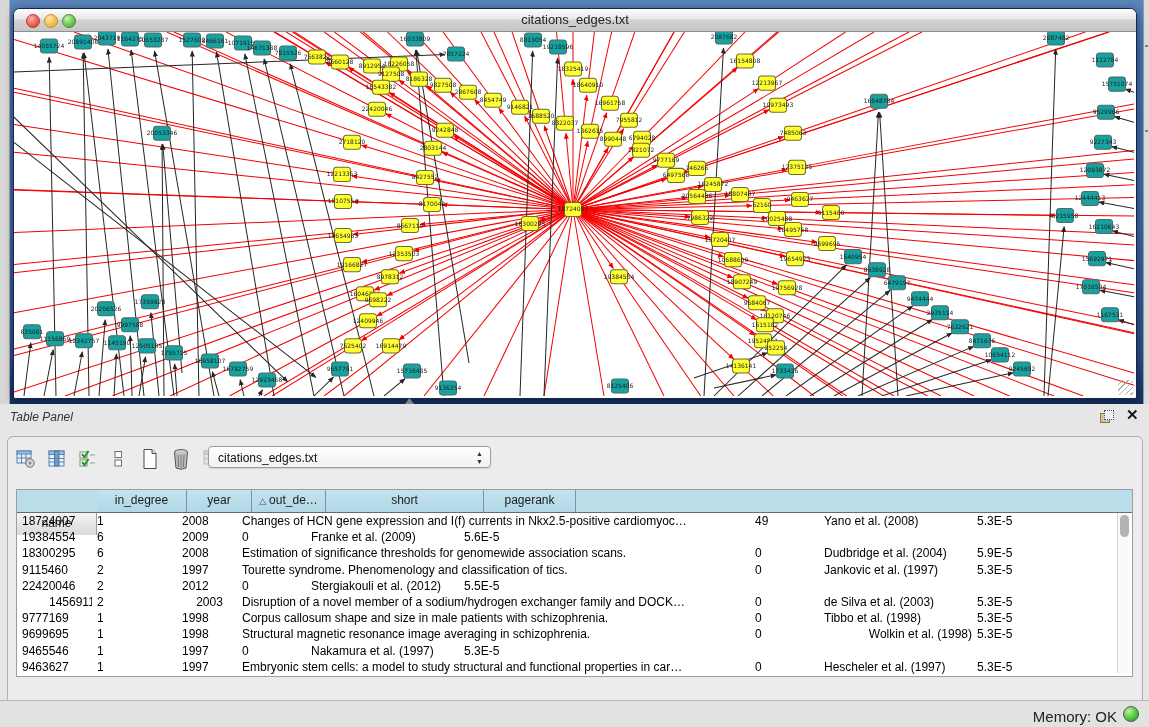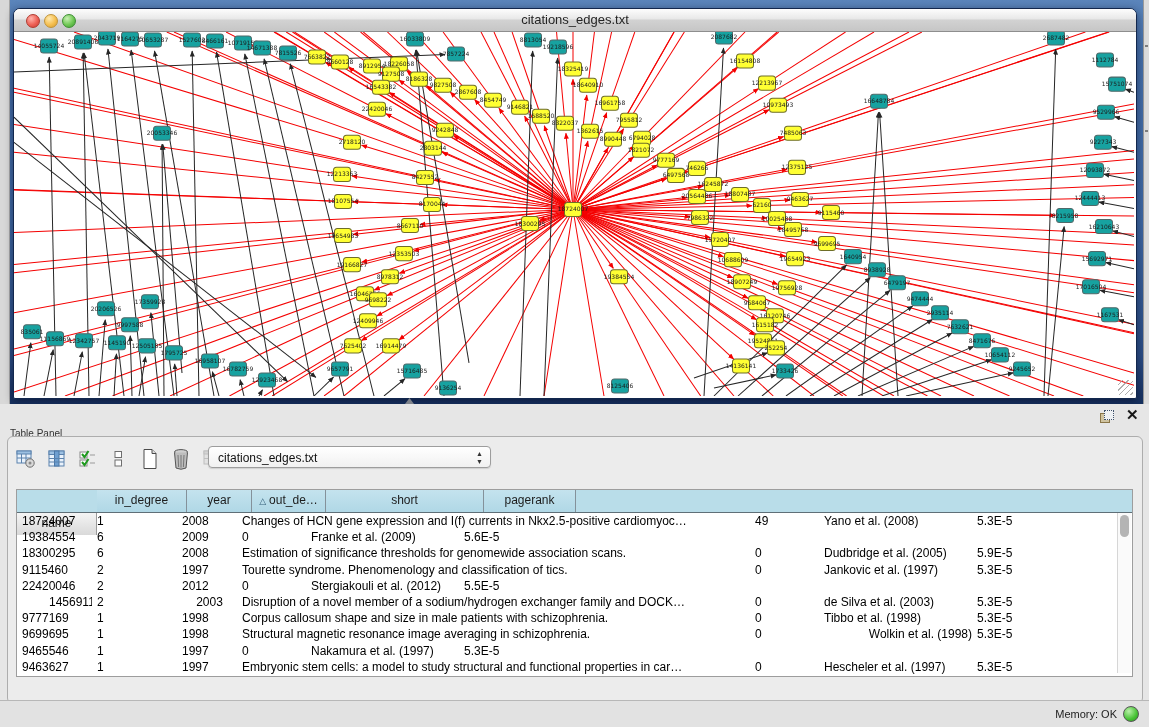--- a/index.html
+++ b/index.html
@@ -26,21 +26,21 @@
   #net-canvas{position:relative;width:1120px;height:364px;background:#fff;overflow:hidden;border-radius:0 0 1px 1px;}
   #graph-svg{position:absolute;left:0;top:0;width:100%;height:100%;}
   #resize-grip{position:absolute;right:1px;bottom:1px;width:15px;height:15px;
     background:repeating-linear-gradient(135deg,transparent 0 3px,#9a9a9a 3px 4px);opacity:.8;}
   #splitter-nub{position:absolute;left:405px;top:398px;width:9px;height:6px;background:#9a9a9a;
     clip-path:polygon(50% 0,100% 100%,0 100%);opacity:.8;}
 
   
   #table-panel{position:absolute;left:0;top:404px;width:1149px;height:323px;background:#e6e6e6;}
   #tp-header{position:absolute;left:0;top:0;width:100%;height:26px;}
-  #tp-title{position:absolute;left:10px;top:24px;font-size:10px;color:#333;}
+  #tp-title{position:absolute;left:10px;top:6px;font-size:12px;color:#333;font-style:italic;}
   #tp-float{position:absolute;left:1100px;top:6px;width:14px;height:13px;}
   #tp-float .sq1{position:absolute;left:0;top:3px;width:8px;height:8px;border:1px solid #8a7648;background:#cfc3a0;}
   #tp-float .sq2{position:absolute;left:4px;top:0;width:8px;height:8px;border:1px dotted #41536b;background:#eef1f4;}
   #tp-close{position:absolute;left:1126px;top:2px;font-size:15px;font-weight:bold;color:#171717;cursor:default;}
 
   #tp-box{position:absolute;left:7px;top:32px;width:1134px;height:266px;background:#ececec;
           border:1px solid #adadad;border-radius:6px;}
   
   #tp-toolbar{position:absolute;left:6px;top:8px;height:28px;display:flex;align-items:center;gap:7px;}
   .tbtn{width:24px;height:26px;display:flex;align-items:center;justify-content:center;border-radius:3px;}
@@ -68,21 +68,21 @@
   
   #tabs{position:absolute;left:0;right:0;top:270px;display:flex;justify-content:center;}
   #seg{display:flex;border:1px solid #9b9b9b;border-radius:5px;overflow:hidden;height:20px;
        box-shadow:0 1px 1px rgba(0,0,0,.15);background:#fdfdfd;}
   .seg-btn{padding:0 14px;font-size:12.5px;line-height:20px;color:#1d1d1d;background:#fdfdfd;border-right:1px solid #c2c2c2;}
   .seg-btn:last-child{border-right:none;}
   .seg-btn.sel{background:linear-gradient(180deg,#7b7b7b,#636363);color:#efefef;}
 
   
   #statusbar{position:absolute;left:0;top:700px;width:1149px;height:27px;background:#e2e2e2;border-top:1px solid #b7b7b7;}
-  #mem-label{position:absolute;right:32px;top:7px;font-size:11px;color:#222;}
+  #mem-label{position:absolute;right:32px;top:7px;font-size:15px;color:#222;}
   #mem-dot{position:absolute;right:10px;top:5px;width:14px;height:14px;border-radius:50%;
            background:radial-gradient(circle at 35% 30%,#b9f0a8,#46c234 60%,#2f8f22);border:1px solid #565656;}
 </style>
 </head>
 <body>
 
 <div id="app">
 
   <div id="left-sliver"></div>
   <div id="right-sliver">
@@ -959,21 +959,21 @@
               <div class="tcell" style="width: 69px;">0</div>
               <div class="tcell" style="width: 153px;">Franke et al. (2009)</div>
               <div class="tcell" style="width: 87px;">5.6E-5</div>
             </div>
             <div class="trow">
               <div class="tcell" style="width: 75px;">18300295</div>
               <div class="tcell" style="width: 85px;">6</div>
               <div class="tcell" style="width: 60px;">2008</div>
               <div class="tcell" style="width: 513px;">Estimation of significance thresholds for genomewide association scans.</div>
               <div class="tcell" style="width: 69px;">0</div>
-              <div class="tcell" style="width: 153px;">Dudbridge et al. (2005)</div>
+              <div class="tcell" style="width: 153px;">Dudbridge et al. (2004)</div>
               <div class="tcell" style="width: 87px;">5.9E-5</div>
             </div>
             <div class="trow">
               <div class="tcell" style="width: 75px;">9115460</div>
               <div class="tcell" style="width: 85px;">2</div>
               <div class="tcell" style="width: 60px;">1997</div>
               <div class="tcell" style="width: 513px;">Tourette syndrome. Phenomenology and classification of tics.</div>
               <div class="tcell" style="width: 69px;">0</div>
               <div class="tcell" style="width: 153px;">Jankovic et al. (1997)</div>
               <div class="tcell" style="width: 87px;">5.3E-5</div>

